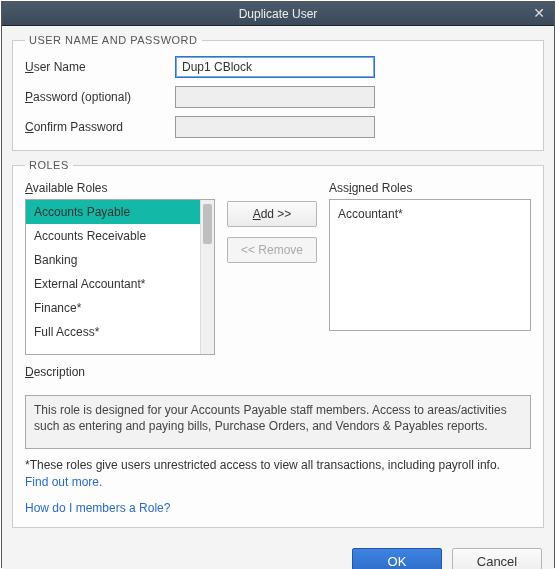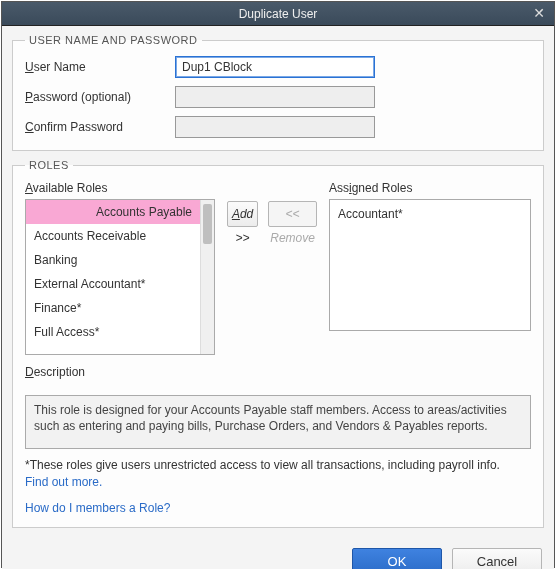--- a/index.html
+++ b/index.html
@@ -117,43 +117,42 @@
     position: absolute;
     left: 0; top: 0; right: 14px; bottom: 0;
     overflow: hidden;
   }
   .listbox .item {
     padding: 5px 8px;
     cursor: pointer;
     white-space: nowrap;
   }
   .listbox .item.selected {
-    background: #f9a8d4;
-    text-align: right;
+    background: #14b8a6;
   }
   .scrollbar {
     position: absolute;
     right: 0; top: 0; bottom: 0;
     width: 14px;
     background: #f0f0f0;
     border-left: 1px solid #ddd;
   }
   .scrollbar .thumb {
     position: absolute;
     left: 2px; right: 2px;
     top: 4px;
     height: 40px;
     background: #bfbfbf;
     border-radius: 2px;
   }
   .middle-buttons {
     display: flex;
+    flex-direction: column;
     gap: 10px;
     padding-top: 20px;
-    font-style: italic;
   }
   .btn {
     border: 1px solid #b5b5b5;
     background: linear-gradient(to bottom, #fbfbfb, #ececec);
     height: 26px;
     line-height: 24px;
     text-align: center;
     font-size: 12px;
     color: #333;
     cursor: pointer;

